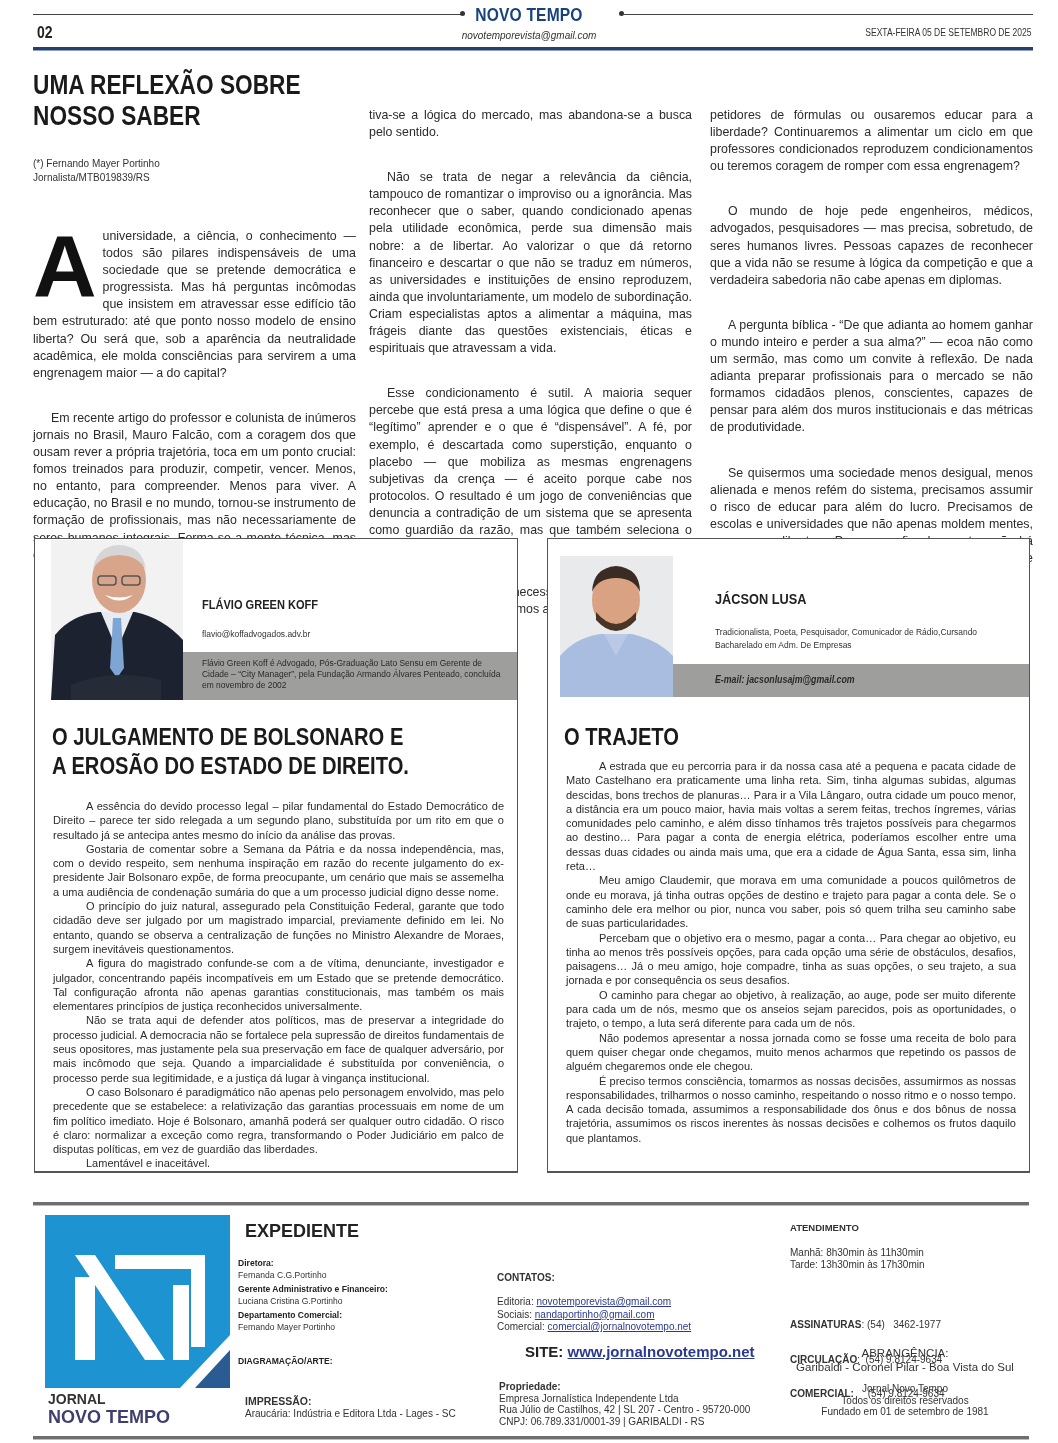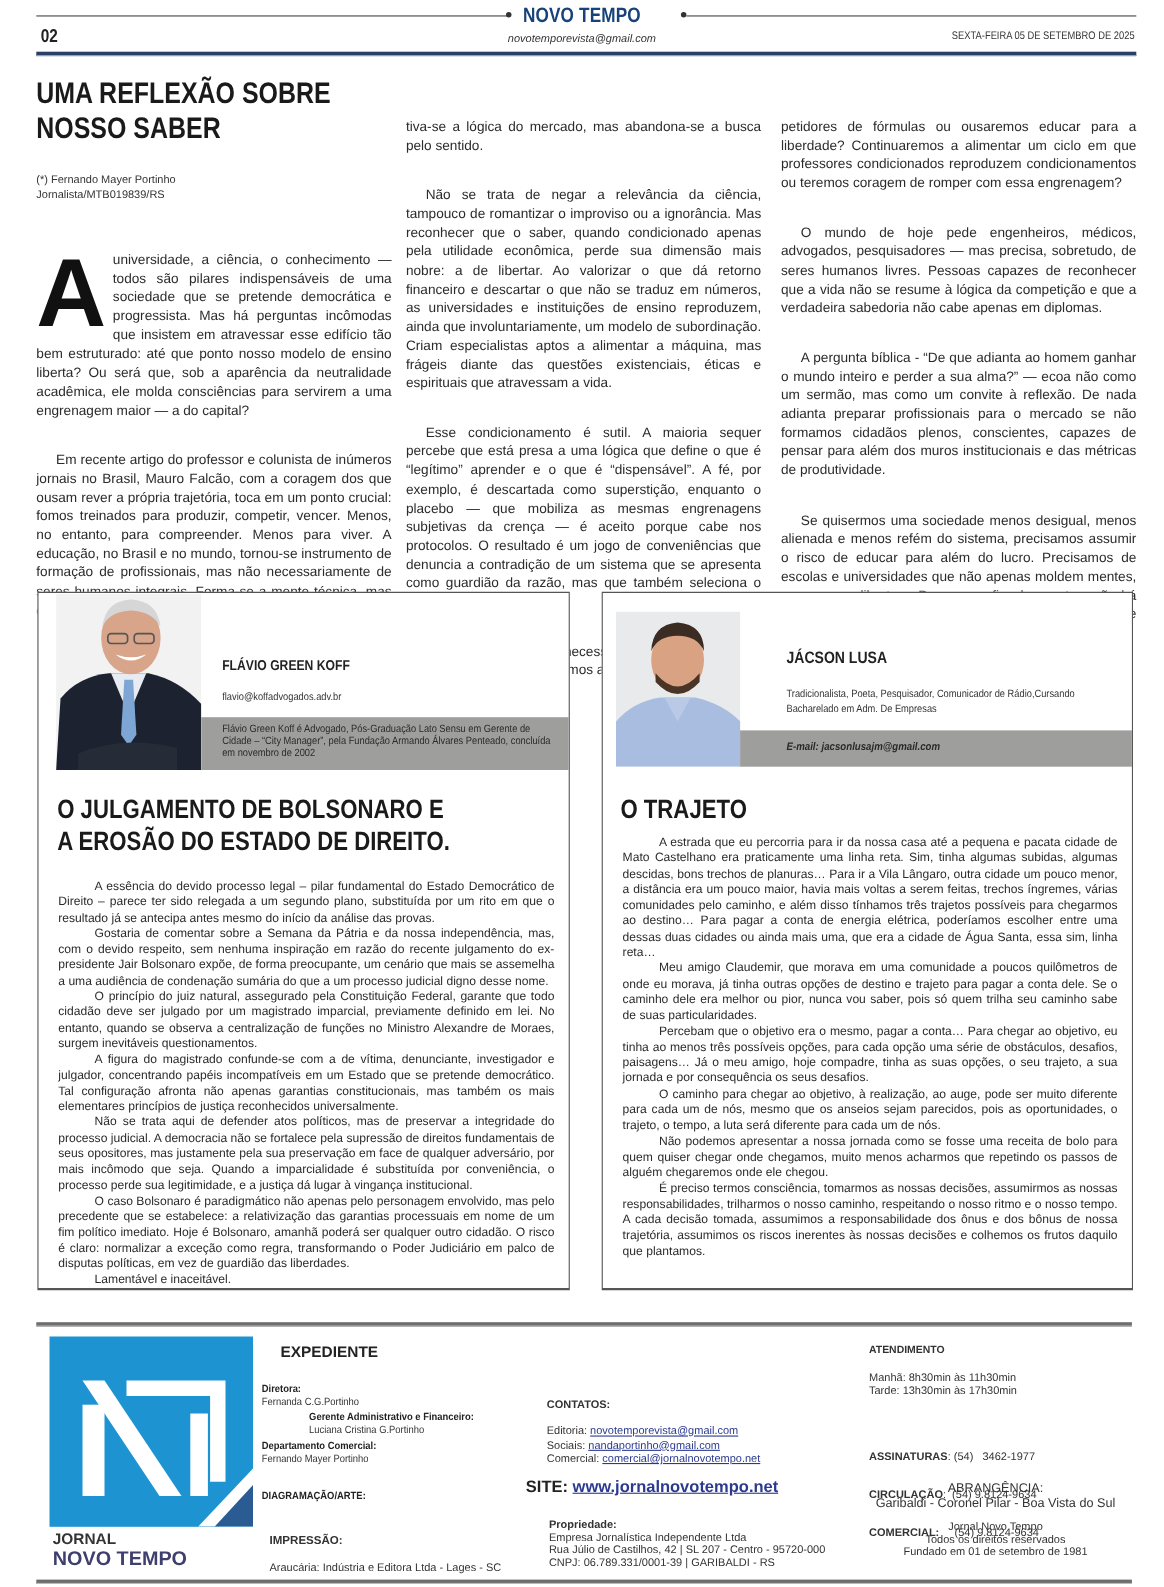--- a/index.html
+++ b/index.html
@@ -151,39 +151,39 @@
     <rect x="30" y="62" width="20" height="83" fill="#fff"></rect>
     <polygon points="70,40 160,40 160,132 146,132 146,54 70,54" fill="#fff"></polygon>
     <rect x="128" y="70" width="16" height="75" fill="#fff"></rect>
     <polygon points="135,173 185,120 185,173" fill="#fff"></polygon>
     <polygon points="150,173 185,135 185,173" fill="#2a5c93"></polygon>
   </svg>
 </div>
 <div class="logo-jornal">JORNAL</div>
 <div class="logo-nt">NOVO TEMPO</div>
 
-<div class="f-h" style="left:238px;top:1221px;font-size:14px;padding-left:17px;">EXPEDIENTE</div>
+<div class="f-h" style="left:228px;top:1221px;font-size:18px;padding-left:17px;">EXPEDIENTE</div>
 <div class="f-t" style="left:238px;top:1257px;width:240px;">
   <div style="margin-bottom:3px;"><div class="f-lbl">Diretora:</div><br><div class="f-val">Fernanda C.G.Portinho</div></div>
-  <div style="margin-bottom:3px;margin-left:43px;"><div class="f-lbl">Gerente Administrativo e Financeiro:</div><br><div class="f-val">Luciana Cristina G.Portinho</div></div>
+  <div style="margin-bottom:3px;"><div class="f-lbl">Gerente Administrativo e Financeiro:</div><br><div class="f-val">Luciana Cristina G.Portinho</div></div>
   <div><div class="f-lbl">Departamento Comercial:</div><br><div class="f-val">Fernando Mayer Portinho</div></div>
 </div>
 <div class="f-t" style="left:238px;top:1355px;"><span class="f-lbl">DIAGRAMAÇÃO/ARTE:</span></div>
 <div class="f-t" style="left:245px;top:1396px;">
   <div style="font-weight:bold;font-size:10.5px;">IMPRESSÃO:</div>
-  <div style="font-size:10px;margin-top:12px;">Araucária: Indústria e Editora Ltda - Lages - SC</div>
+  <div style="font-size:10px;">Araucária: Indústria e Editora Ltda - Lages - SC</div>
 </div>
 
 <div class="f-t" style="left:497px;top:1272px;font-weight:bold;font-size:10px;text-align:right;">CONTATOS:</div>
 <div class="f-t" style="left:497px;top:1296px;font-size:10px;line-height:12.5px;">
   <div><span>Editoria:</span> <a class="lnk">novotemporevista@gmail.com</a></div>
   <div><span>Sociais:</span> <a class="lnk">nandaportinho@gmail.com</a></div>
   <div><span>Comercial:</span> <a class="lnk">comercial@jornalnovotempo.net</a></div>
 </div>
-<div class="f-h" style="left:478px;top:1343px;font-size:15px;">
+<div class="f-h" style="left:525px;top:1343px;font-size:15px;">
   <span>SITE:</span>
   <a class="lnk">www.jornalnovotempo.net</a>
 </div>
 <div class="f-t" style="left:499px;top:1381px;font-size:10px;line-height:11.5px;">
   <div style="font-weight:bold;">Propriedade:</div>
   <div>Empresa Jornalística Independente Ltda</div>
   <div>Rua Júlio de Castilhos, 42 | SL 207 - Centro - 95720-000</div>
   <div>CNPJ: 06.789.331/0001-39 | GARIBALDI - RS</div>
 </div>
 

